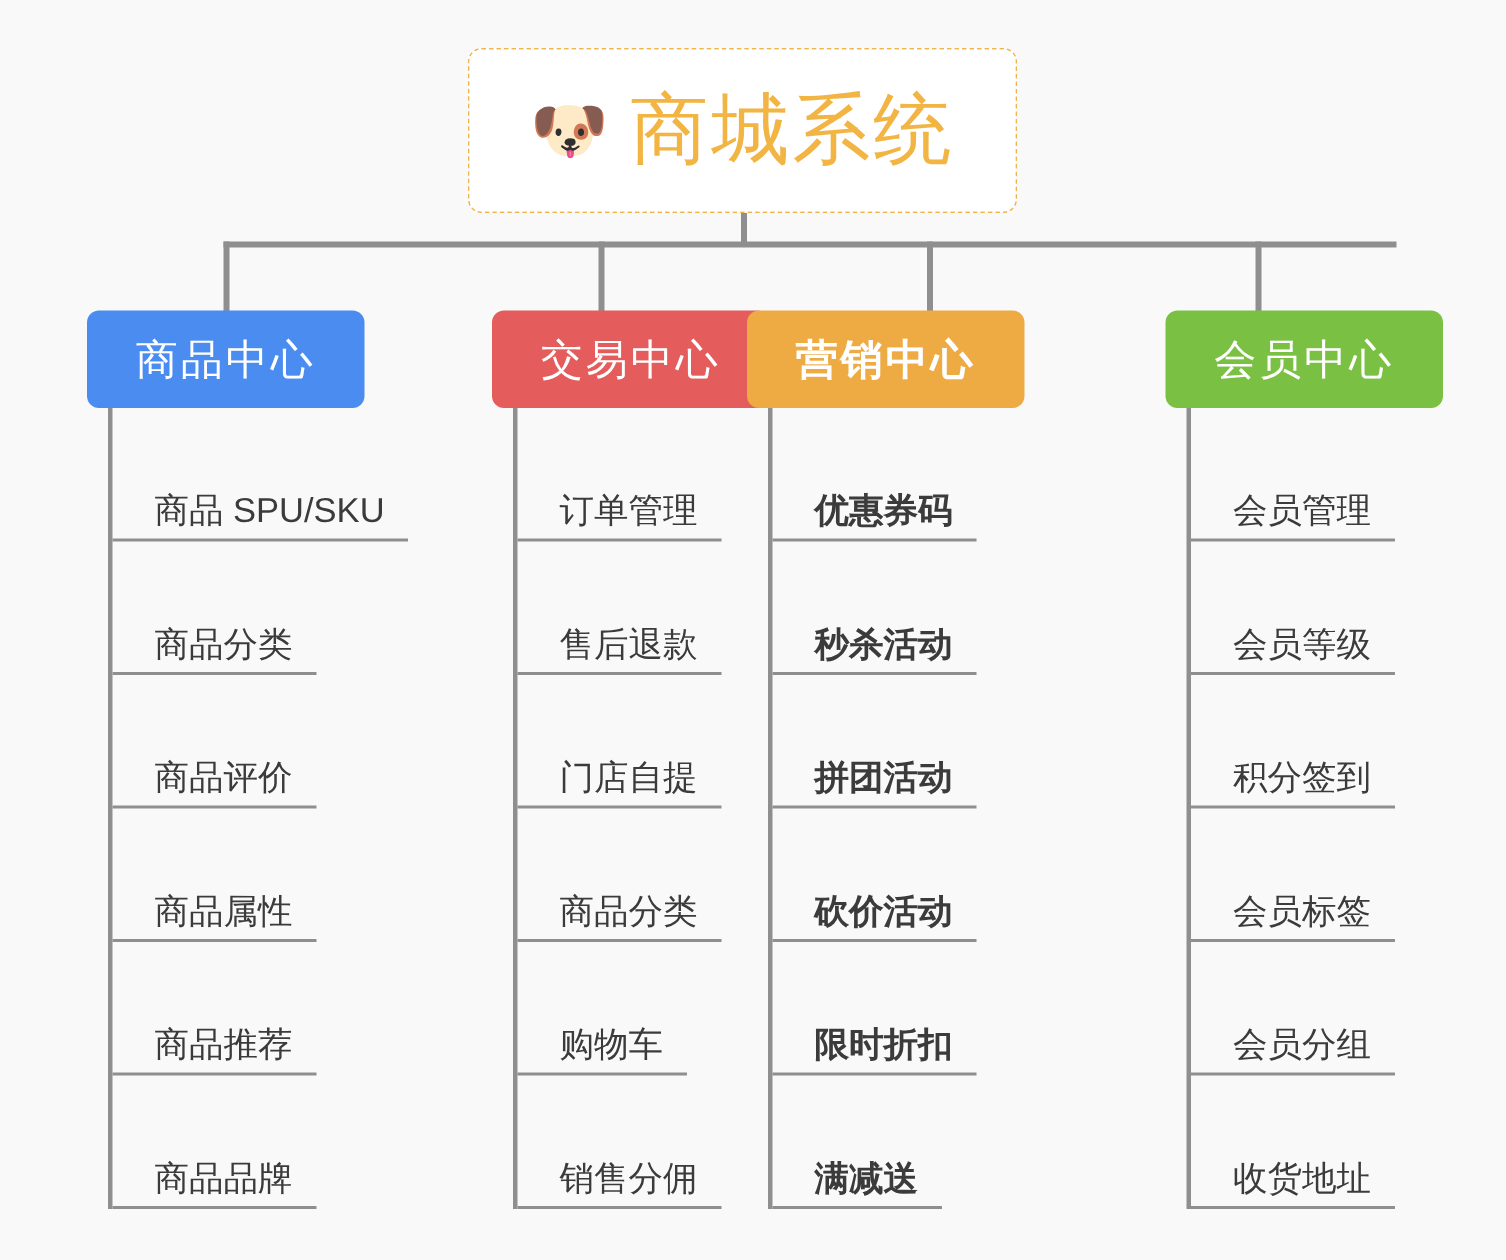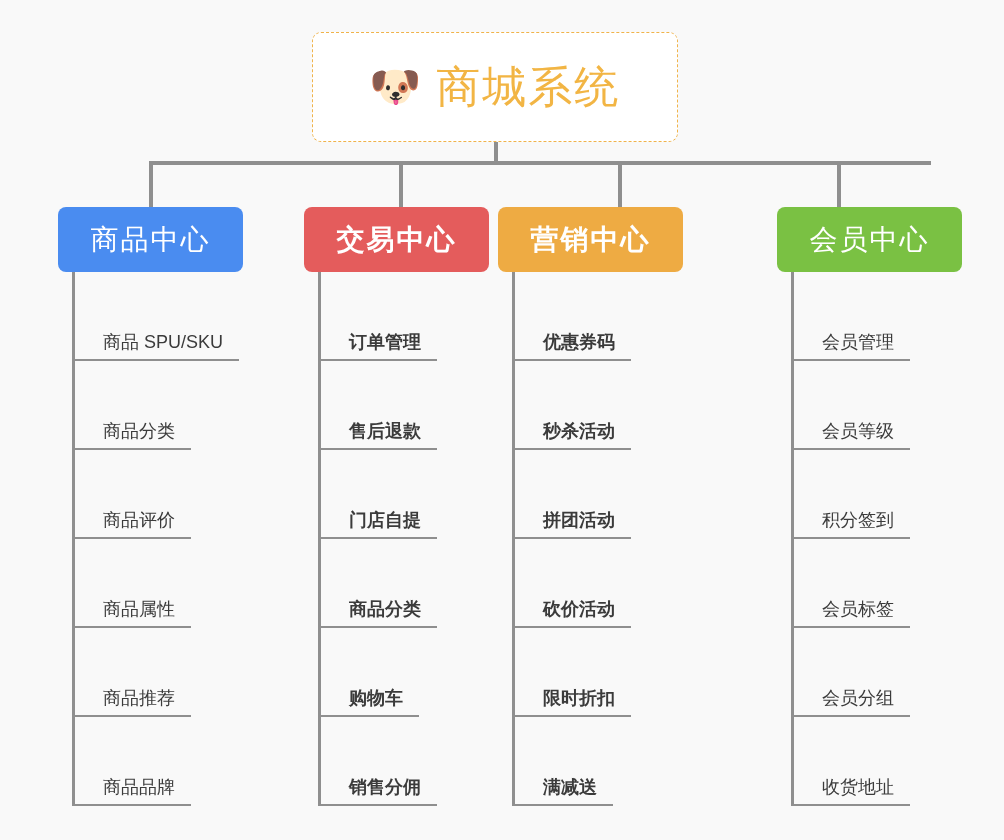--- a/index.html
+++ b/index.html
@@ -34,21 +34,21 @@
     align-items: center;
     justify-content: center;
     gap: 14px;
   }
   .root-emoji {
     font-size: 42px;
     line-height: 1;
     display: block;
   }
   .root-title {
-    font-size: 44px;
+    font-size: 52px;
     color: #f2b544;
     letter-spacing: 2px;
     line-height: 1;
   }
 
   
   .conn {
     position: absolute;
     background: #8f8f8f;
   }
@@ -60,21 +60,21 @@
   .drop-3     { left: 618px; }
   .drop-4     { left: 837px; }
 
   
   .column {
     position: absolute;
     top: 207px;
     width: 190px;
   }
   .col-1 { left: 58px;  }
-  .col-2 { left: 304px; font-weight: bold; }
+  .col-2 { left: 328px; }
   .col-3 { left: 498px; font-weight: bold; }
   .col-4 { left: 777px; }
 
   .cat-header {
     width: 185px;
     height: 65px;
     border-radius: 8px;
     display: flex;
     align-items: center;
     justify-content: center;
@@ -100,21 +100,21 @@
     align-items: flex-end;
     box-sizing: border-box;
   }
   .leaf-underline {
     display: inline-block;
     border-bottom: 2px solid #8f8f8f;
     padding: 0 16px 6px 28px;
     white-space: nowrap;
   }
   .leaf-label {
-    font-size: 18px;
+    font-size: 23px;
     color: #3b3b3b;
     line-height: 1.1;
   }
 </style>
 </head>
 <body style="background: rgb(249, 249, 249);">
 
 <div id="mindmap">
 
   <div class="root-node" style="border-color: rgb(240, 179, 74); background: rgb(255, 255, 255);">

